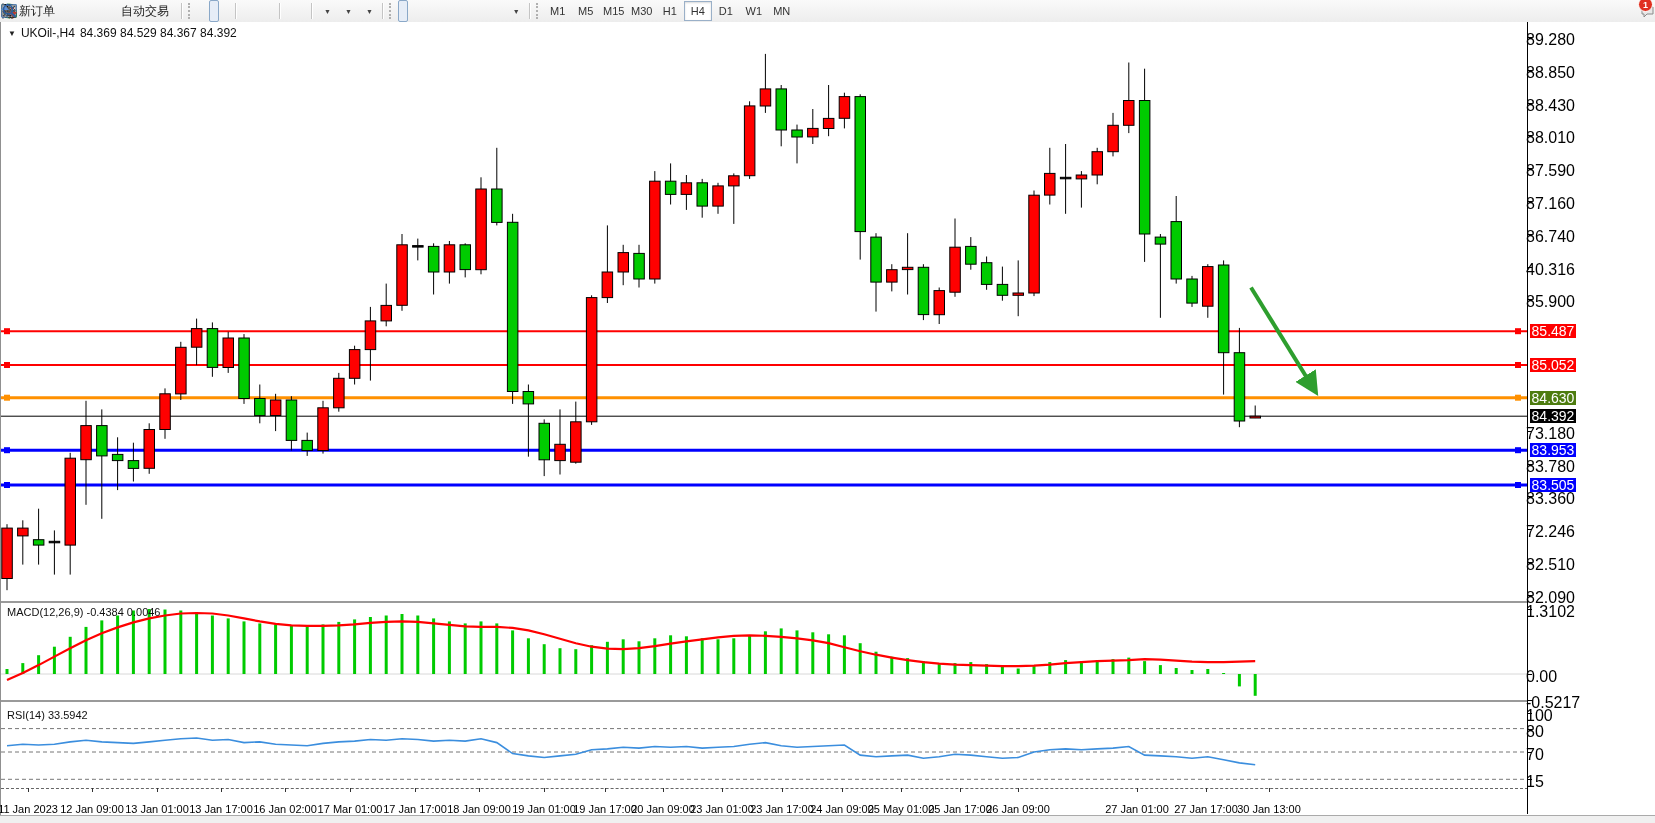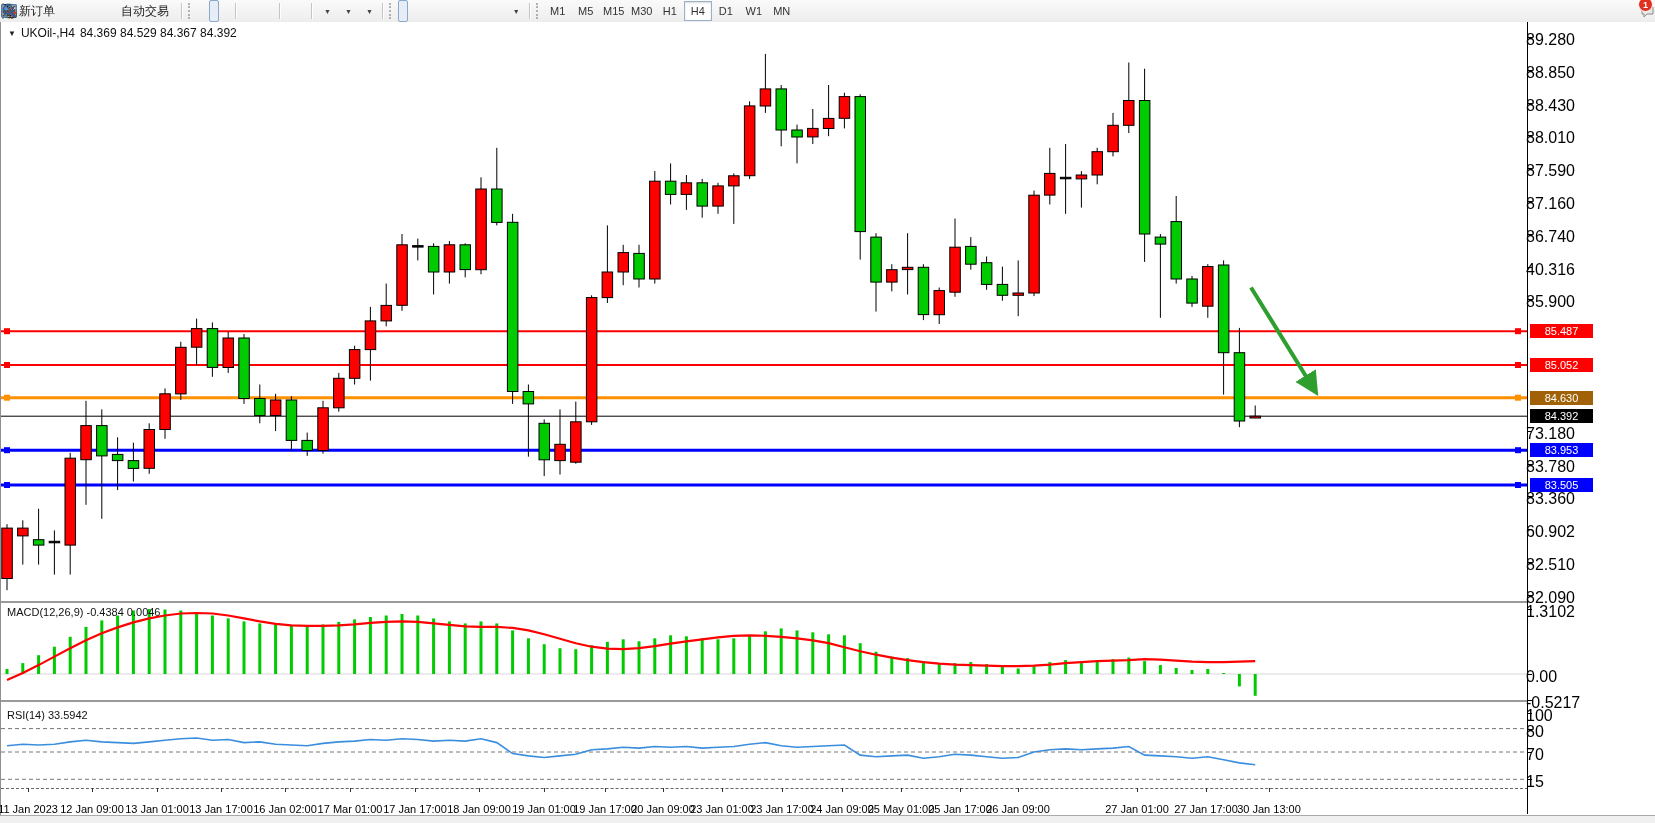--- a/index.html
+++ b/index.html
@@ -23,21 +23,21 @@
   .badge{position:absolute;top:-4px;right:-6px;background:#e03020;color:#fff;border-radius:8px;
     min-width:13px;height:13px;font-size:9px;display:flex;align-items:center;justify-content:center;
     border:1px solid #fff;font-weight:bold;}
   
   #chart{position:absolute;left:0;top:22px;width:1655px;height:793px;background:#fff;
     border-left:1px solid #909090;}
   .panel-sep{position:absolute;left:0;width:1527px;height:2px;background:#9a9a9a;border-bottom:1px solid #fff;}
   #vaxis{position:absolute;top:0;left:1526px;width:1px;height:792px;background:#000;}
   .axis-lbl{position:absolute;left:1492px;font-size:16px;color:#000;white-space:nowrap;margin-left:33px;}
   .axis-tick{position:absolute;left:1527px;width:4px;height:1px;background:#000;}
-  .price-badge{position:absolute;left:1529px;width:63px;height:14px;color:#fff;font-size:11px;
+  .price-badge{position:absolute;left:1529px;width:46px;height:14px;color:#fff;font-size:14px;
     display:flex;align-items:center;justify-content:center;}
   .time-lbl{position:absolute;top:781px;font-size:11px;color:#000;transform:translateX(-50%);white-space:nowrap;}
   .time-tick{position:absolute;top:766px;width:1px;height:4px;background:#333;}
   #dash-bottom{position:absolute;left:0;top:766px;width:1527px;border-top:1px dashed #666;}
   #title{position:absolute;left:7px;top:4px;font-size:12px;color:#111;display:flex;align-items:center;gap:5px;}
   #title .tri{font-size:8px;color:#222;}
   #macd-label{position:absolute;left:6px;top:584px;font-size:11px;color:#111;}
   #rsi-label{position:absolute;left:6px;top:687px;font-size:11px;color:#111;}
   #bottom-strip{position:absolute;left:0;top:815px;width:1655px;height:8px;background:#f0f0f0;border-top:1px solid #aaa;}
   svg{position:absolute;left:0;}
@@ -555,28 +555,28 @@
         <div class="axis-lbl" style="top:239px">40.316</div>
         <div class="axis-tick" style="top:277px"></div>
         <div class="axis-lbl" style="top:271px">85.900</div>
         <div class="axis-tick" style="top:409px"></div>
         <div class="axis-lbl" style="top:403px">73.180</div>
         <div class="axis-tick" style="top:442px"></div>
         <div class="axis-lbl" style="top:436px">83.780</div>
         <div class="axis-tick" style="top:474px"></div>
         <div class="axis-lbl" style="top:468px">83.360</div>
         <div class="axis-tick" style="top:507px"></div>
-        <div class="axis-lbl" style="top:501px">60.902</div>
+        <div class="axis-lbl" style="top:501px">72.246</div>
         <div class="axis-tick" style="top:540px"></div>
         <div class="axis-lbl" style="top:534px">82.510</div>
         <div class="axis-tick" style="top:573px"></div>
         <div class="axis-lbl" style="top:567px">82.090</div>
         <div class="price-badge" style="top:302px;background:#FF0000">85.487</div>
         <div class="price-badge" style="top:336px;background:#FF0000">85.052</div>
-        <div class="price-badge" style="top:369px;background:#a16207">84.630</div>
+        <div class="price-badge" style="top:369px;background:#4d7c0f">84.630</div>
         <div class="price-badge" style="top:421px;background:#0000FF">83.953</div>
         <div class="price-badge" style="top:456px;background:#0000FF">83.505</div>
         <div class="price-badge" style="top:387px;background:#000">84.392</div>
         <div class="axis-tick" style="top:587px"></div>
         <div class="axis-lbl" style="top:581px">1.3102</div>
         <div class="axis-tick" style="top:652px"></div>
         <div class="axis-lbl" style="top:646px">0.00</div>
         <div class="axis-tick" style="top:678px"></div>
         <div class="axis-lbl" style="top:672px">-0.5217</div>
         <div class="axis-tick" style="top:691px"></div>

